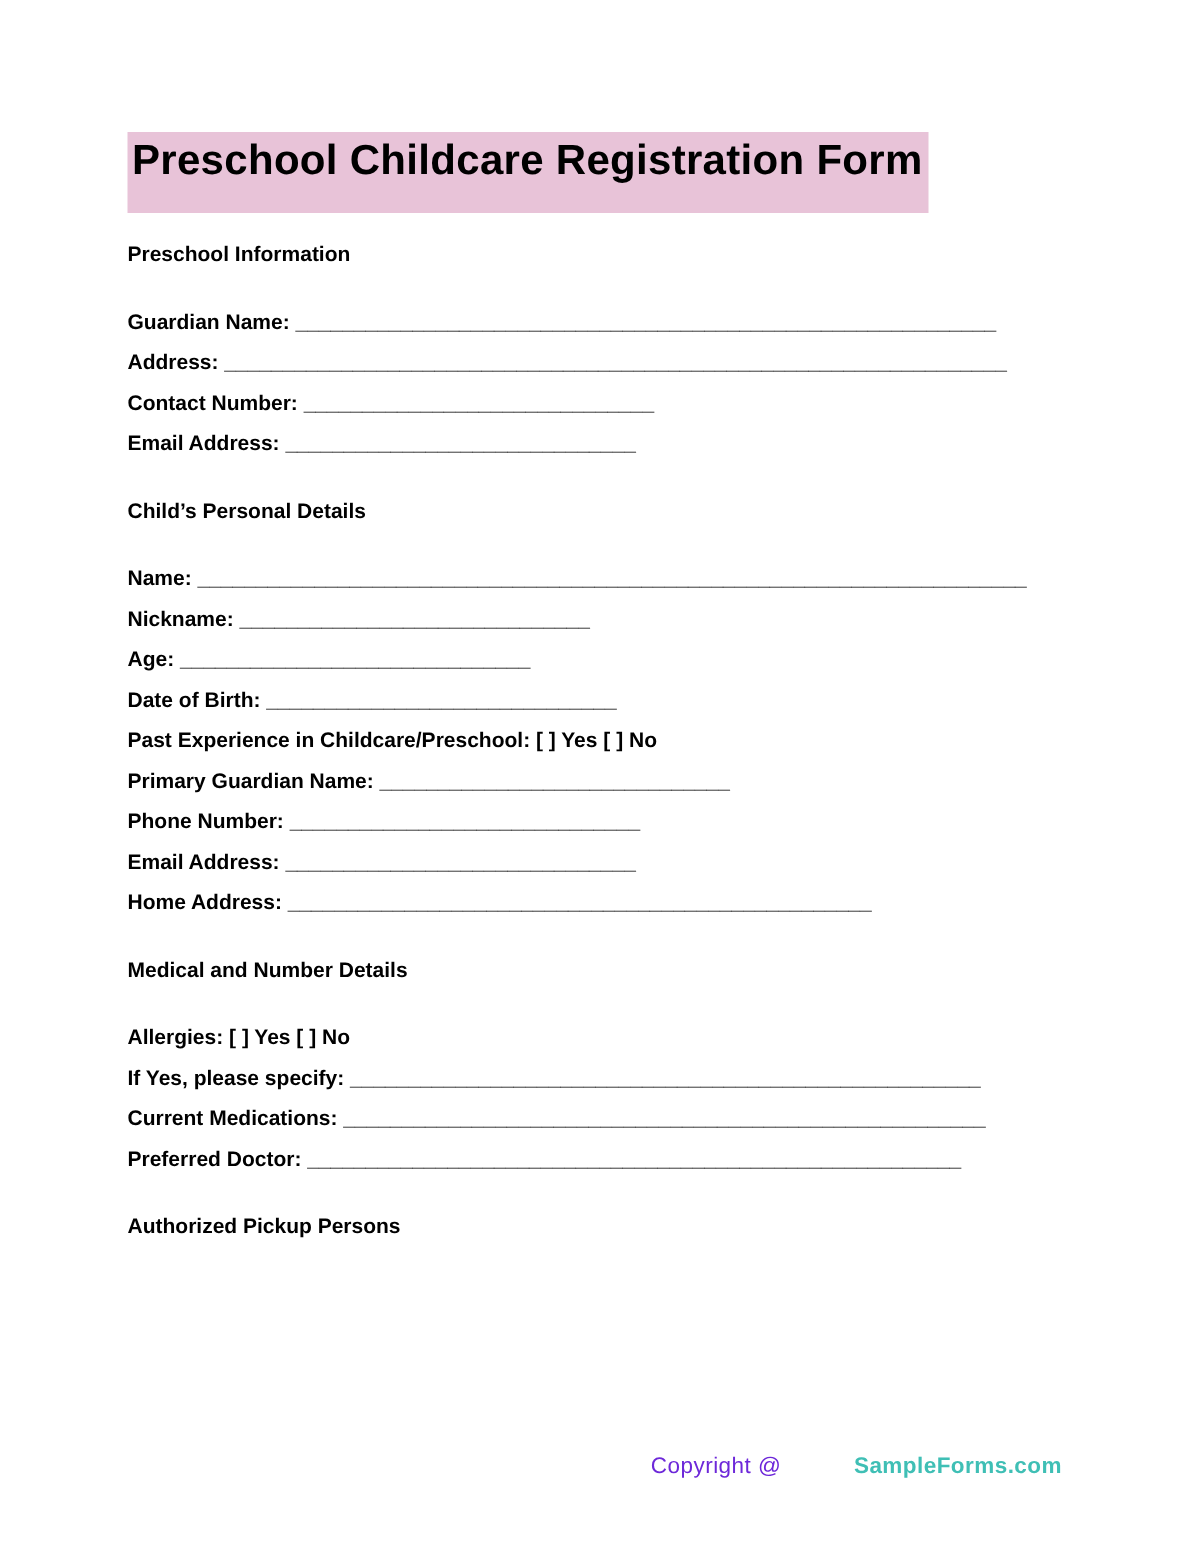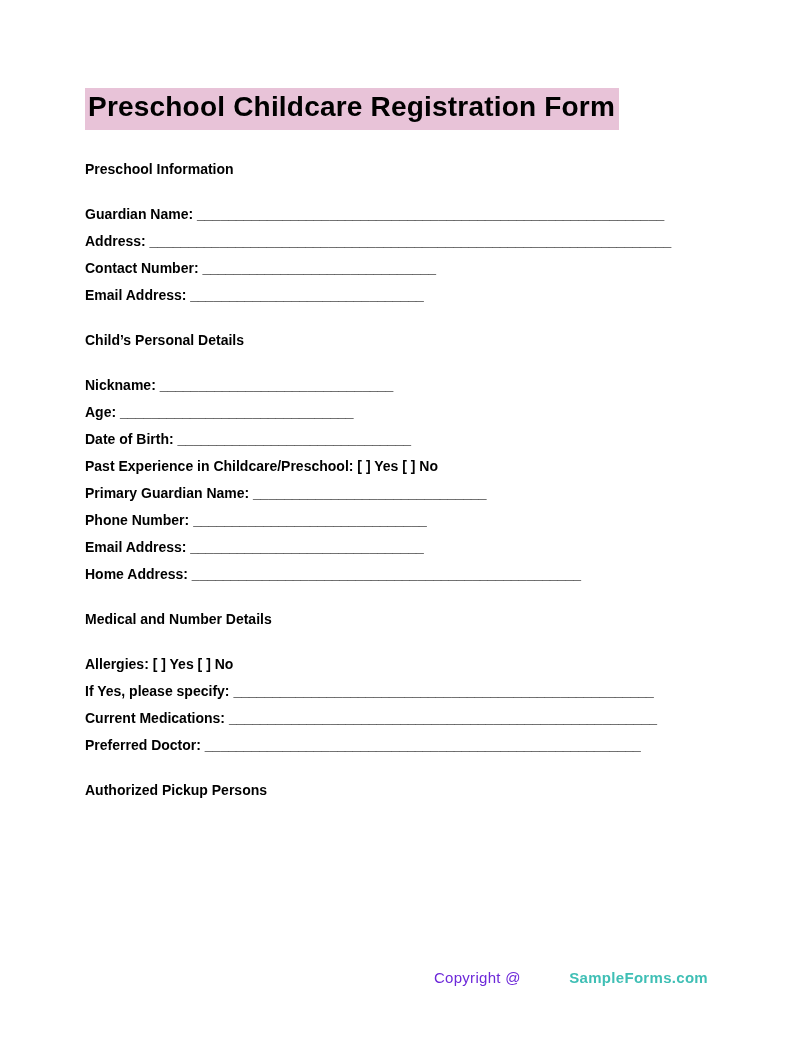--- a/index.html
+++ b/index.html
@@ -21,21 +21,21 @@
   .doc-title {
     margin: 0 0 34px 0;
     font-size: 28px;
     line-height: 38px;
     font-weight: 700;
     letter-spacing: 0.2px;
     white-space: nowrap;
   }
   .doc-title .hl {
     background: #e8c3d8;
-    padding: 3px 4px 8px 3px;
+    padding: 3px 4px 20px 3px;
   }
   .heading {
     font-size: 14px;
     line-height: 18px;
     font-weight: 700;
     margin: 27px 0 27px 0;
     white-space: nowrap;
   }
   .row {
     font-size: 14px;
@@ -79,20 +79,21 @@
 
   <h1 class="doc-title"><span class="hl">Preschool Childcare Registration Form</span></h1>
 
   <p class="heading">Preschool Information</p>
   <p class="row"><span class="lbl">Guardian Name:</span> <span class="blank">____________________________________________________________</span></p>
   <p class="row"><span class="lbl">Address:</span> <span class="blank">___________________________________________________________________</span></p>
   <p class="row"><span class="lbl">Contact Number:</span> <span class="blank">______________________________</span></p>
   <p class="row"><span class="lbl">Email Address:</span> <span class="blank">______________________________</span></p>
 
   <p class="heading">Child’s Personal Details</p>
+  <p class="row"><span class="lbl">Name:</span> <span class="blank">_______________________________________________________________________</span></p>
   <p class="row"><span class="lbl">Nickname:</span> <span class="blank">______________________________</span></p>
   <p class="row"><span class="lbl">Age:</span> <span class="blank">______________________________</span></p>
   <p class="row"><span class="lbl">Date of Birth:</span> <span class="blank">______________________________</span></p>
   <p class="row"><span class="lbl">Past Experience in Childcare/Preschool:</span> <span class="opts">[ ] Yes [ ] No</span></p>
 
   <p class="row"><span class="lbl">Primary Guardian Name:</span> <span class="blank">______________________________</span></p>
   <p class="row"><span class="lbl">Phone Number:</span> <span class="blank">______________________________</span></p>
   <p class="row"><span class="lbl">Email Address:</span> <span class="blank">______________________________</span></p>
   <p class="row"><span class="lbl">Home Address:</span> <span class="blank">__________________________________________________</span></p>
 

